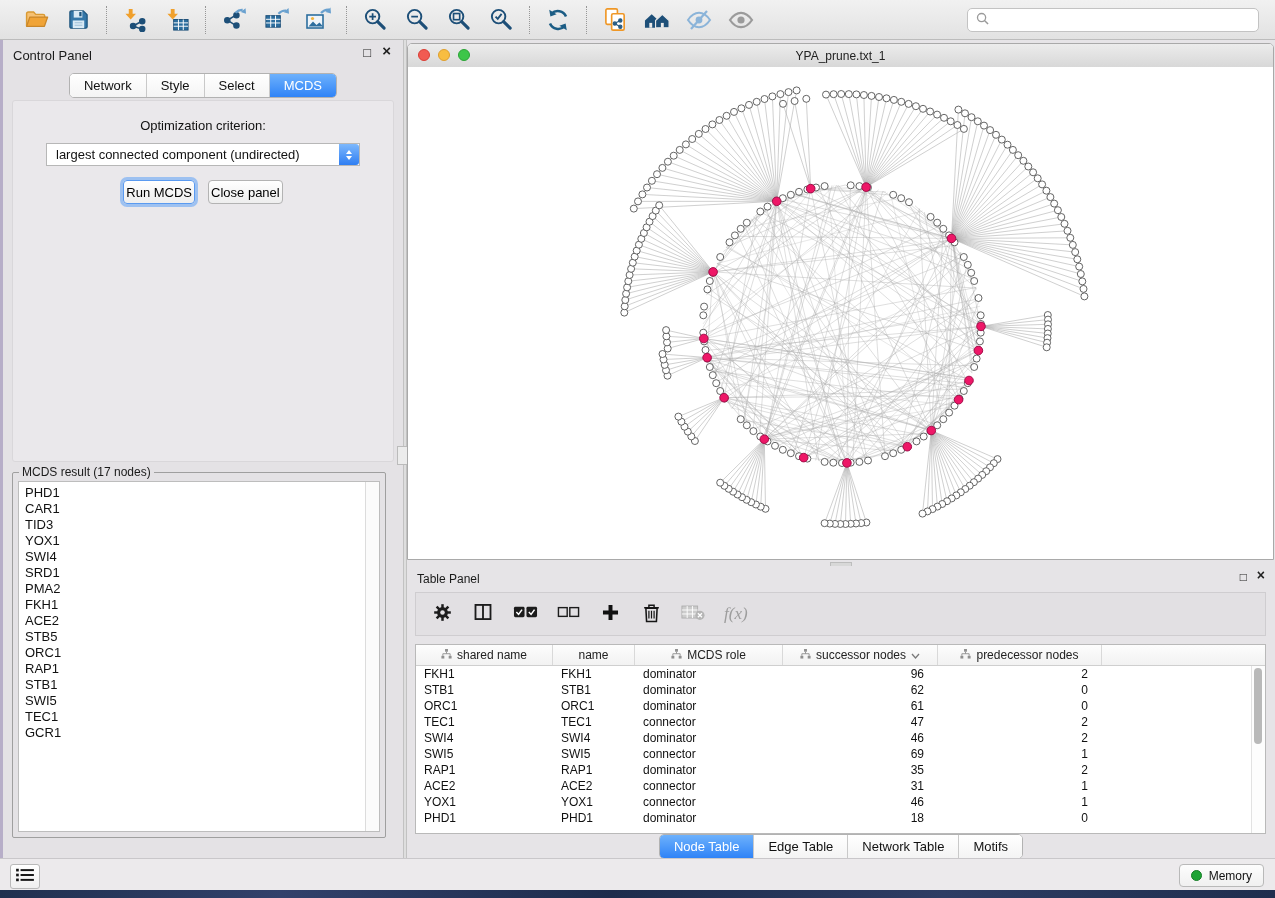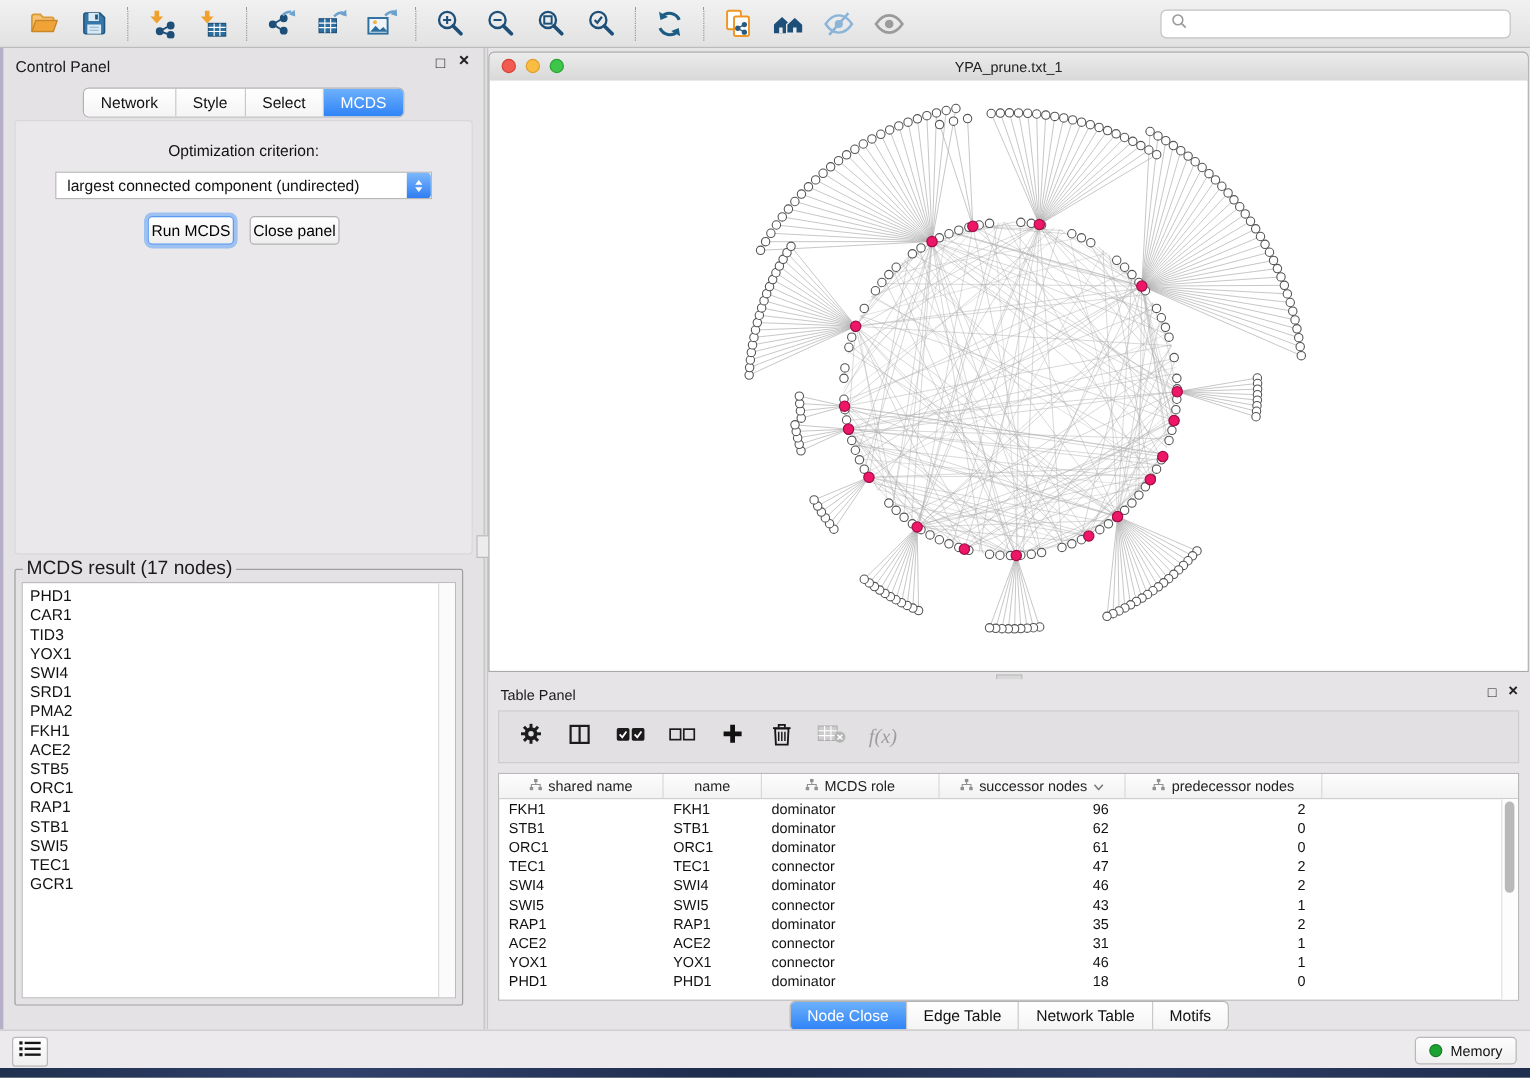--- a/index.html
+++ b/index.html
@@ -28,21 +28,21 @@
   .opt-label{margin-top:17px;font-size:13px;}
   .dropdown{margin:10px auto 0;width:314px;height:23px;background:#fff;border:1px solid #b7b7b7;border-radius:0;display:flex;align-items:stretch;box-sizing:border-box;}
   .dd-text{flex:1;text-align:left;font-size:13px;padding:3px 0 0 9px;white-space:nowrap;overflow:hidden;}
   .dd-step{width:20px;border-radius:0 3px 3px 0;background:linear-gradient(#7db8fd,#2f7ef2);display:flex;flex-direction:column;align-items:center;justify-content:center;gap:2px;}
   .tri-up{width:0;height:0;border-left:3.5px solid transparent;border-right:3.5px solid transparent;border-bottom:4.5px solid #fff;}
   .tri-dn{width:0;height:0;border-left:3.5px solid transparent;border-right:3.5px solid transparent;border-top:4.5px solid #fff;}
   .btn-row{margin-top:14px;display:flex;justify-content:center;gap:13px;}
   .btn{height:24px;padding:0 2px;font-size:13px;background:linear-gradient(#fff,#eee);border:1px solid #b3b3b3;border-radius:4px;font-family:"Liberation Sans",sans-serif;}
   .btn.focused{box-shadow:0 0 0 3px rgba(93,160,246,.55);border-color:#5a9af0;}
   .mcds-fs{position:absolute;left:9px;top:425px;width:374px;height:373px;border:1px solid #9f9f9f;border-radius:2px;margin:0;padding:0;box-sizing:border-box;}
-  .mcds-fs legend{font-size:16px;margin-left:6px;padding:0 3px;color:#1a1a1a;}
+  .mcds-fs legend{font-size:12px;margin-left:6px;padding:0 3px;color:#1a1a1a;}
   .list-outer{position:absolute;left:5px;right:5px;top:2px;bottom:5px;background:#fff;border:1px solid #bdbdbd;display:flex;}
   .list-items{flex:1;padding:3px 0 0 6px;font-size:13px;line-height:16px;overflow:hidden;}
   .list-sb{width:13px;border-left:1px solid #dcdcdc;background:#fbfbfb;}
   
   .vsplit{position:absolute;left:403px;top:40px;width:4px;height:818px;background:#dedede;border-left:1px solid #c2c2c2;border-right:1px solid #c2c2c2;box-sizing:border-box;}
   .vgrip{position:absolute;left:397px;top:446px;width:10px;height:17px;background:#ececec;border:1px solid #bbb;}
   
   .right{position:absolute;left:407px;top:40px;width:868px;height:818px;background:#e6e4e7;}
   .netwin{position:absolute;left:0;top:3px;width:867px;height:517px;border:1px solid #a9a9a9;border-radius:5px 5px 0 0;overflow:hidden;background:#fff;box-sizing:border-box;}
   .net-titlebar{height:23px;background:linear-gradient(#ececec,#d8d8d8);border-bottom:1px solid #b3b3b3;position:relative;display:flex;align-items:center;justify-content:center;font-size:12px;color:#222;}
@@ -1125,21 +1125,21 @@
               <div class="td l" style="width: 137px;">SWI4</div>
               <div class="td l" style="width: 82px;">SWI4</div>
               <div class="td l" style="width: 148px;">dominator</div>
               <div class="td r" style="width: 155px;">46</div>
               <div class="td r" style="width: 164px;">2</div>
             </div>
             <div class="tr">
               <div class="td l" style="width: 137px;">SWI5</div>
               <div class="td l" style="width: 82px;">SWI5</div>
               <div class="td l" style="width: 148px;">connector</div>
-              <div class="td r" style="width: 155px;">43</div>
+              <div class="td r" style="width: 155px;">69</div>
               <div class="td r" style="width: 164px;">1</div>
             </div>
             <div class="tr">
               <div class="td l" style="width: 137px;">RAP1</div>
               <div class="td l" style="width: 82px;">RAP1</div>
               <div class="td l" style="width: 148px;">dominator</div>
               <div class="td r" style="width: 155px;">35</div>
               <div class="td r" style="width: 164px;">2</div>
             </div>
             <div class="tr">
@@ -1164,21 +1164,21 @@
               <div class="td r" style="width: 164px;">0</div>
             </div>
           </div>
         <div class="tp-sb">
             <div class="tp-thumb"></div>
           </div>
       </div>
 
       <div class="tp-tabs">
           <div class="seg" id="tp-tabs">
-            <div class="seg-tab active">Node Close</div>
+            <div class="seg-tab active">Node Table</div>
             <div class="seg-tab">Edge Table</div>
             <div class="seg-tab">Network Table</div>
             <div class="seg-tab">Motifs</div>
           </div>
         </div>
     </div>
   </div>
 
   <div class="statusbar">
     <div class="sb-btn">

